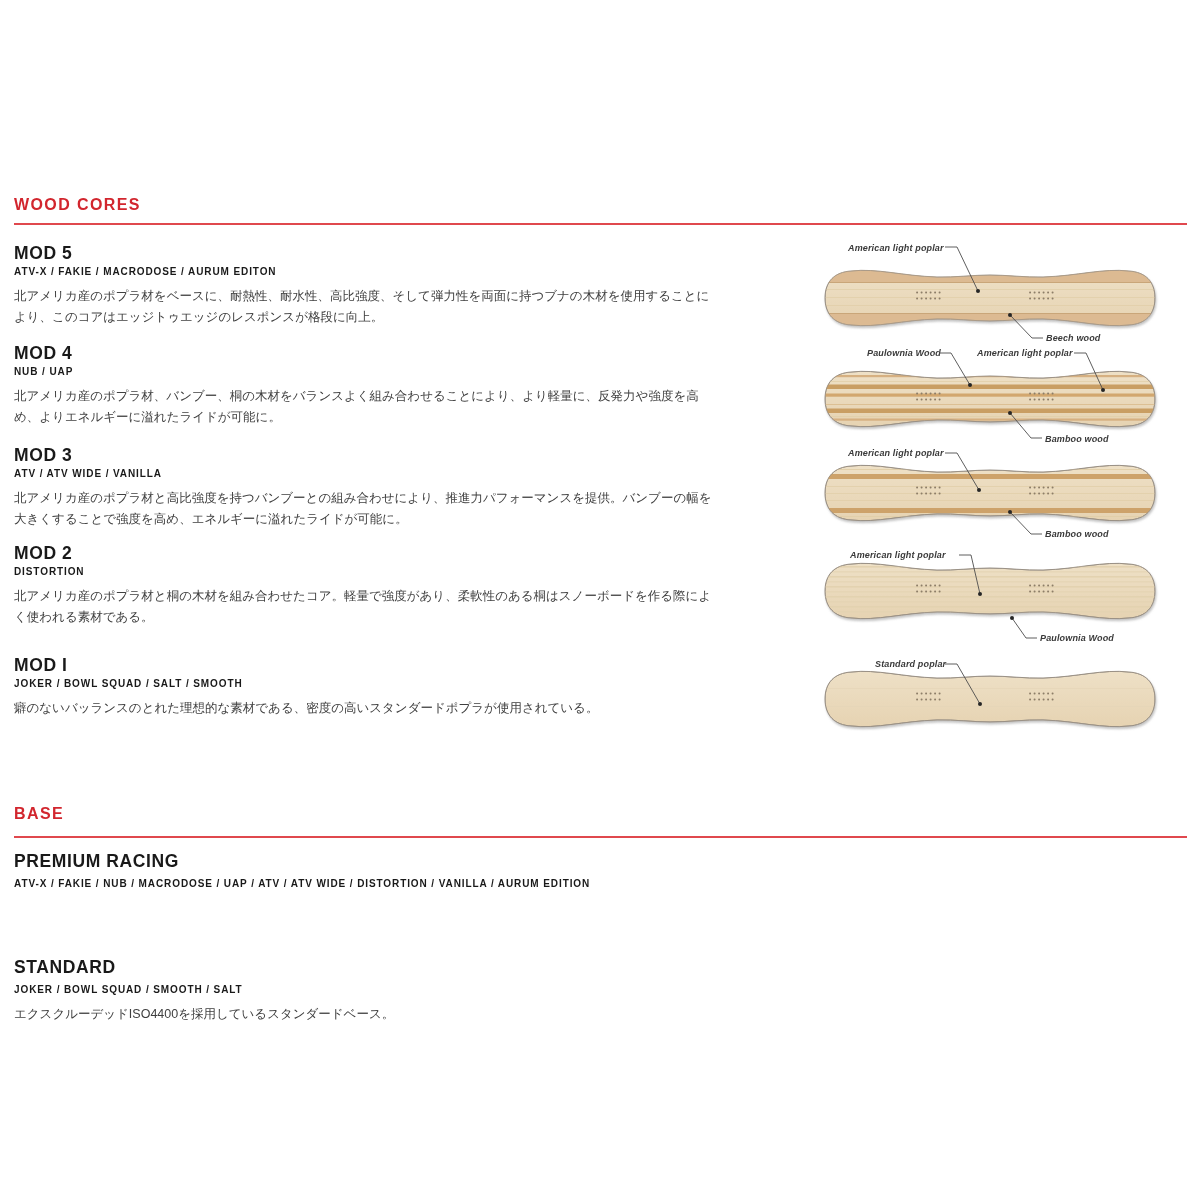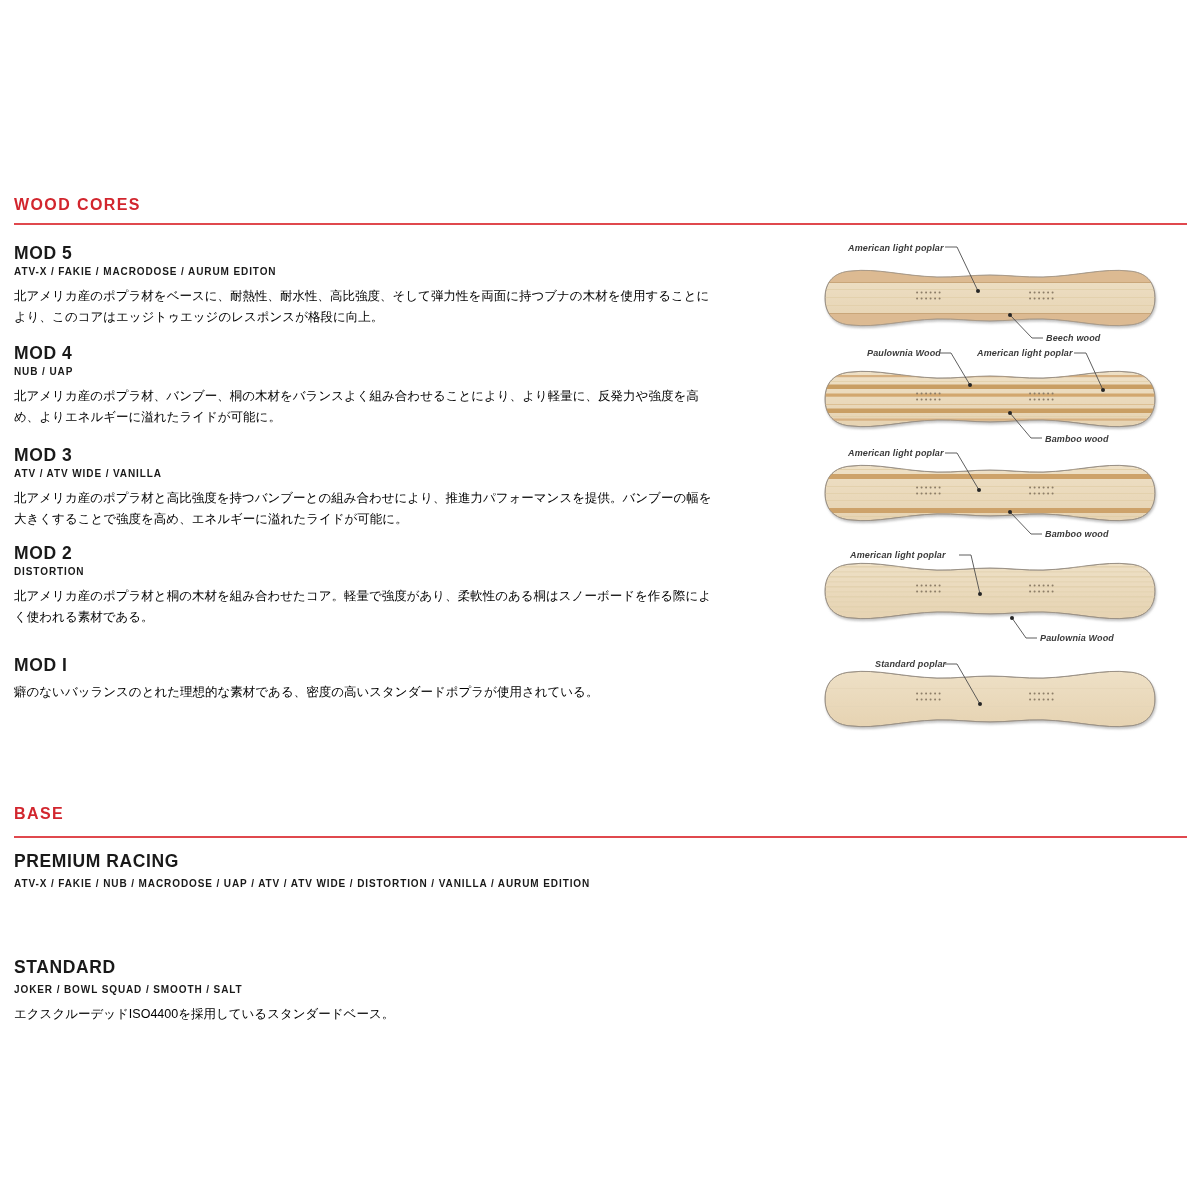--- a/index.html
+++ b/index.html
@@ -11,21 +11,21 @@
     position:absolute;left:14px;margin:0;
     font-size:16px;font-weight:700;letter-spacing:1.4px;color:#d2262e;line-height:16px;
   }
   .divider{
     position:absolute;left:14px;width:1173px;height:0;margin:0;border:none;
     border-top:2px solid #e0484e;
   }
   .mod{position:absolute;left:14px;width:700px;}
   .mod h3{margin:0 0 4px 0;font-size:17.5px;line-height:18px;font-weight:700;letter-spacing:.6px;color:#191919;}
   .mod h4{margin:0 0 2px 0;font-size:10px;line-height:12px;font-weight:700;letter-spacing:.9px;color:#191919;}
-  .mod p{margin:8px 0 0 0;font-size:12.5px;line-height:21px;color:#000000;}
+  .mod p{margin:8px 0 0 0;font-size:12.5px;line-height:21px;color:#404040;}
   .base-block h3{margin:0 0 8px 0;}
   .base-block h4{margin:0 0 4px 0;}
   .base-block{width:790px;}
   .fig{position:absolute;left:805px;width:370px;height:114px;}
   .fig svg{display:block;}
   .wood-label{
     font-family:"Liberation Sans","DejaVu Sans",sans-serif;
     font-style:italic;font-weight:700;font-size:9px;fill:#3a3a3a;letter-spacing:.15px;
   }
   .leader{stroke:#4c4c4c;stroke-width:.9;fill:none;}
@@ -60,20 +60,21 @@
   </article>
 
   <article class="mod" style="top:544px;">
     <h3>MOD 2</h3>
     <h4>DISTORTION</h4>
     <p>北アメリカ産のポプラ材と桐の木材を組み合わせたコア。軽量で強度があり、柔軟性のある桐はスノーボードを作る際によく使われる素材である。</p>
   </article>
 
   <article class="mod" style="top:644px;margin-top:12px;">
     <h3>MOD I</h3>
+    <h4>JOKER / BOWL SQUAD / SALT / SMOOTH</h4>
     <p>癖のないバッランスのとれた理想的な素材である、密度の高いスタンダードポプラが使用されている。</p>
   </article>
 
   <div class="fig" style="top:237px;">
     <svg width="370" height="114" viewBox="0 0 370 114">
       <defs>
         <linearGradient id="g1" x1="0" y1="0" x2="0" y2="1">
           <stop offset="0" stop-color="#eee0c6"></stop>
             <stop offset="1" stop-color="#e6d3b2"></stop>
         </linearGradient>

